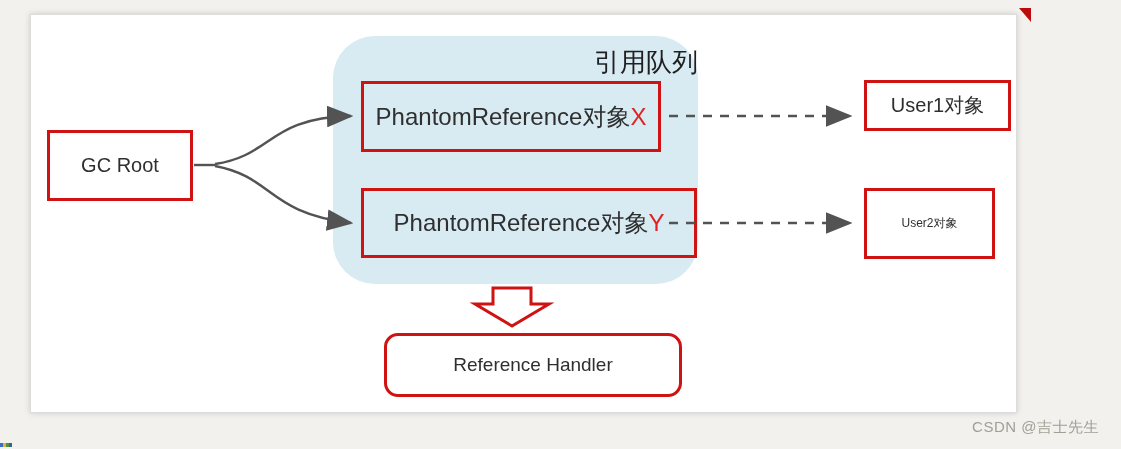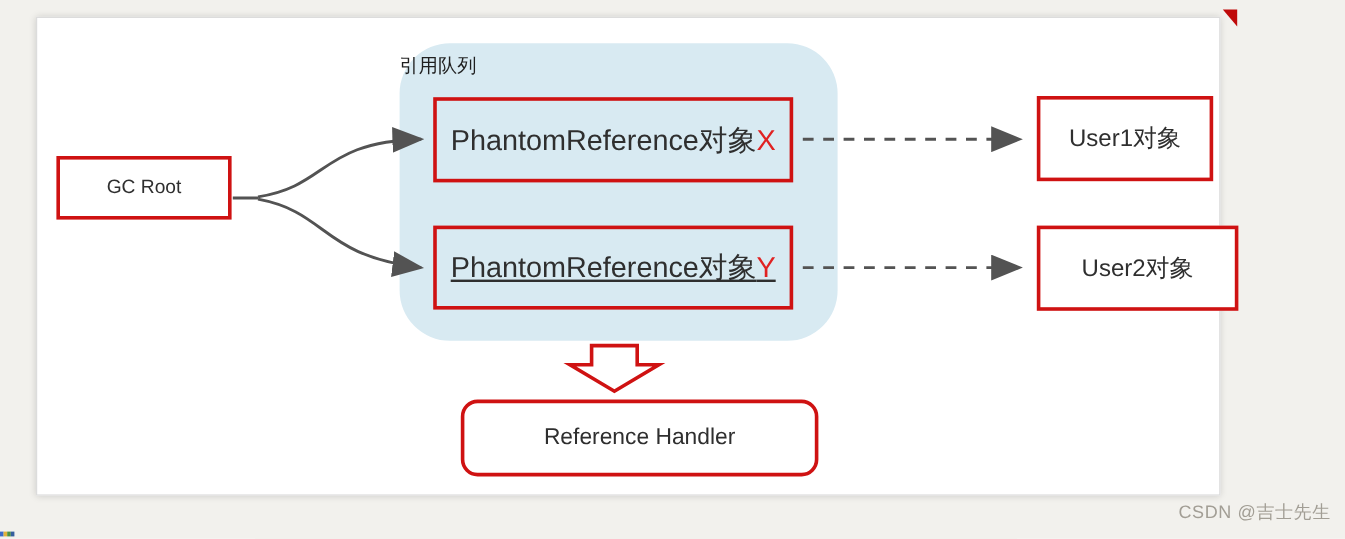--- a/index.html
+++ b/index.html
@@ -6,35 +6,35 @@
     --bg:#f2f1ed; --panel-bg:#ffffff; --accent-red:#cf1212; --letter-red:#e02222;
     --queue-bg:#d8eaf2; --arrow-gray:#535353; --text-dark:#2f2f2f; --watermark-gray:#a29e95;
   }
   *{margin:0;padding:0;box-sizing:border-box;}
   body{font-family:"Liberation Sans","DejaVu Sans",sans-serif;}
   .stage{position:relative;width:1121px;height:449px;background:var(--bg);overflow:hidden;}
   .panel{position:absolute;left:30px;top:14px;width:987px;height:399px;background:var(--panel-bg);
          border:1px solid #dcdcdc;box-shadow:0 0 6px rgba(0,0,0,0.16);}
   .box{position:absolute;display:flex;align-items:center;justify-content:center;
        border:3px solid var(--accent-red);color:var(--text-dark);background:var(--panel-bg);}
-  .gc-root{left:16px;top:115px;width:146px;height:53px;font-size:16px;}
+  .gc-root{left:16px;top:115px;width:146px;height:71px;font-size:20px;}
   .queue{position:absolute;left:302px;top:21px;width:365px;height:248px;background:var(--queue-bg);
          border-radius:42px;}
-  .queue-title{padding-top:9px;text-align:left;font-size:16px;color:#1f1f1f;}
+  .queue-title{padding-top:9px;text-align:right;font-size:26px;color:#1f1f1f;}
   .phantom{background:transparent;font-size:24px;}
   .phantom-x{left:330px;top:66px;width:300px;height:71px;}
-  .phantom-y{left:330px;top:173px;width:300px;height:70px;text-decoration:underline;}
+  .phantom-y{left:330px;top:173px;width:336px;height:70px;}
   .red-letter{color:var(--letter-red);}
-  .user1{left:833px;top:65px;width:147px;height:71px;font-size:20px;}
-  .user2{left:833px;top:173px;width:168px;height:71px;font-size:20px;}
+  .user1{left:833px;top:65px;width:147px;height:51px;font-size:20px;}
+  .user2{left:833px;top:173px;width:131px;height:71px;font-size:12px;}
   .handler{left:332px;top:318px;width:298px;height:64px;border-radius:14px;font-size:19px;margin-left:21px;}
   .arrows{position:absolute;left:0;top:0;width:987px;height:399px;pointer-events:none;}
   .corner-mark{position:absolute;left:1019px;top:8px;width:0;height:0;
                border-top:14px solid #bf0a0a;border-left:12px solid transparent;}
-  .watermark{position:absolute;right:12px;top:418px;font-size:15px;color:var(--watermark-gray);letter-spacing:0.5px;}
+  .watermark{position:absolute;right:22px;top:418px;font-size:15px;color:var(--watermark-gray);letter-spacing:0.5px;}
   .pixel-artifact{position:absolute;left:0;top:443px;display:flex;height:4px;}
   .pixel-artifact span{display:block;width:3px;height:4px;}
   .px0{background:#3c6bc8}.px1{background:#e0b23a}.px2{background:#4f9140}.px3{background:#365f9e}
 </style>
 </head>
 <body>
 
 <div class="stage">
   <div class="panel">
 

